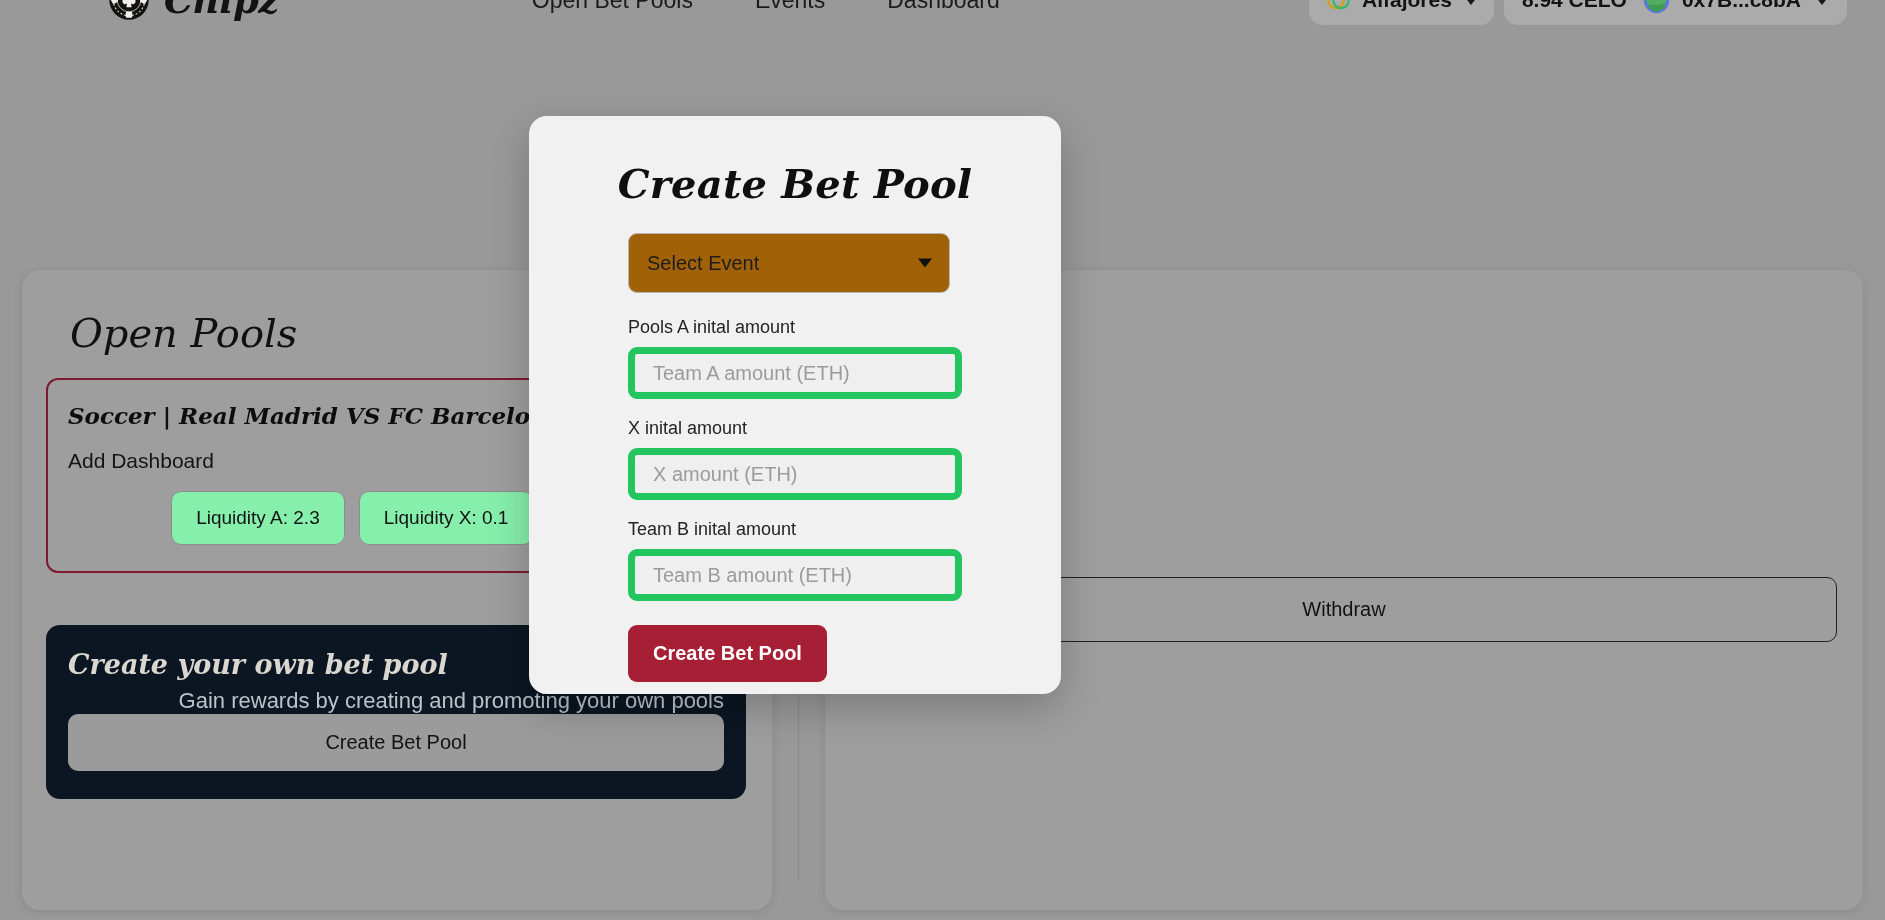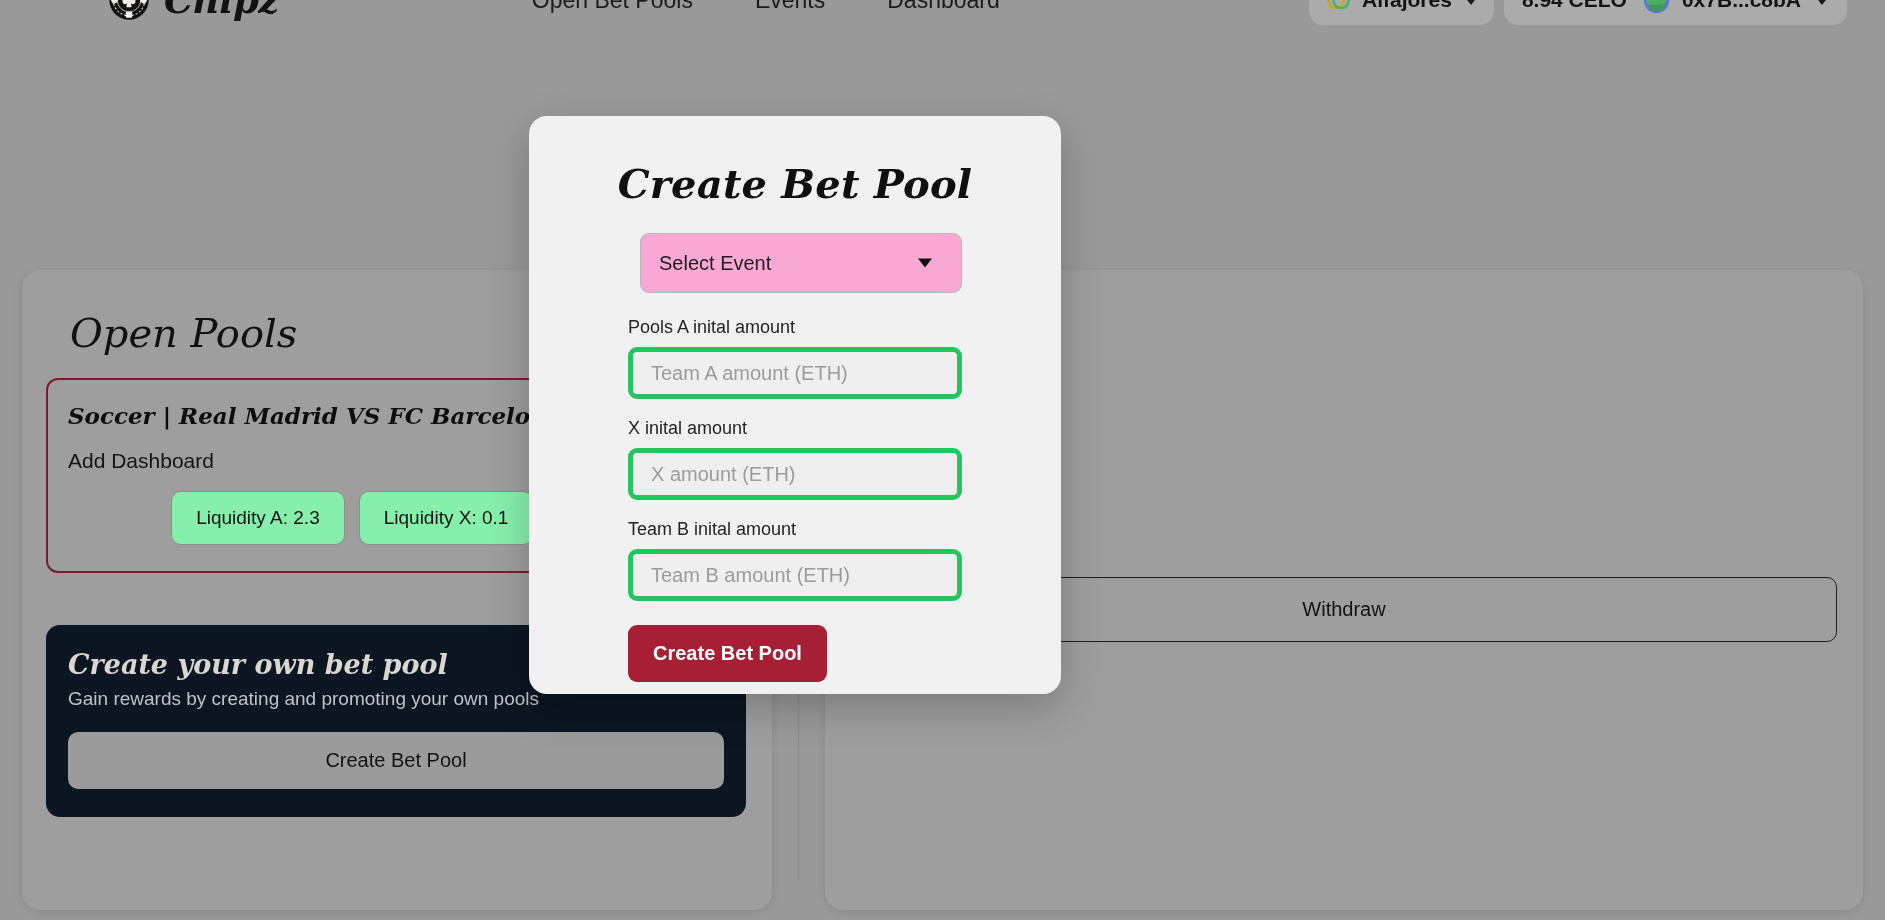--- a/index.html
+++ b/index.html
@@ -225,23 +225,23 @@
   .promo-title {
     font-family: "DejaVu Serif", serif;
     font-style: italic;
     font-weight: 700;
     font-size: 27px;
     color: #d9d7cf;
     margin-bottom: 8px;
   }
 
   .promo-sub {
-    font-size: 19px;
+    font-size: 22px;
     color: #bcc3c9;
-    margin-bottom: 22px;
+    text-align: right;
   }
 
   .promo-btn {
     display: block;
     width: 100%;
     background: #9b9b9b;
     border: none;
     border-radius: 10px;
     padding: 17px 0;
     font-size: 20px;
@@ -310,31 +310,30 @@
 
   .select-wrap {
     position: relative;
     width: 322px;
     margin-bottom: 24px;
   }
 
   .select-box {
     width: 100%;
     height: 60px;
-    background: #f9a8d4;
+    background: #a16207;
     border: 1px solid #b7b7b7;
     border-radius: 9px;
     font-size: 20px;
     font-family: "Liberation Sans", sans-serif;
     color: #1d1d1d;
     padding: 0 18px;
     display: flex;
     align-items: center;
     cursor: pointer;
-    margin-left: 12px;
   }
 
   .select-caret {
     position: absolute;
     right: 18px;
     top: 50%;
     transform: translateY(-50%);
     width: 0; height: 0;
     border-left: 7px solid transparent;
     border-right: 7px solid transparent;
@@ -346,21 +345,21 @@
     font-size: 18px;
     color: #242424;
     margin-bottom: 9px;
     display: block;
   }
 
   .field-input {
     width: 334px;
     height: 52px;
     background: #efefef;
-    border: 5px solid #22c55e;
+    border: 7px solid #22c55e;
     border-radius: 9px;
     padding: 0 18px;
     font-size: 20px;
     font-family: "Liberation Sans", sans-serif;
     color: #1d1d1d;
     margin-bottom: 19px;
     outline: none;
   }
 
   .field-input::placeholder { color: #9b9b9b; }

